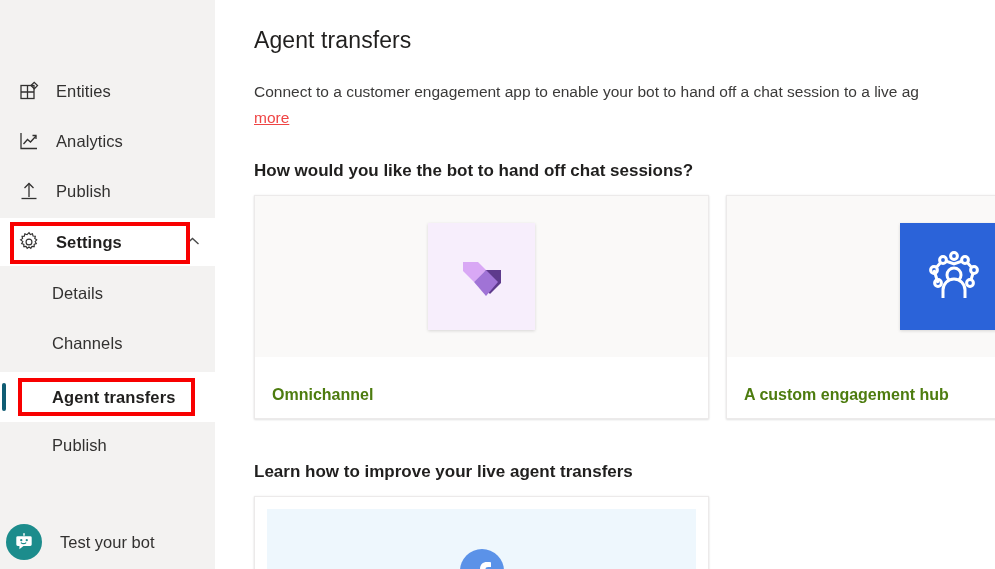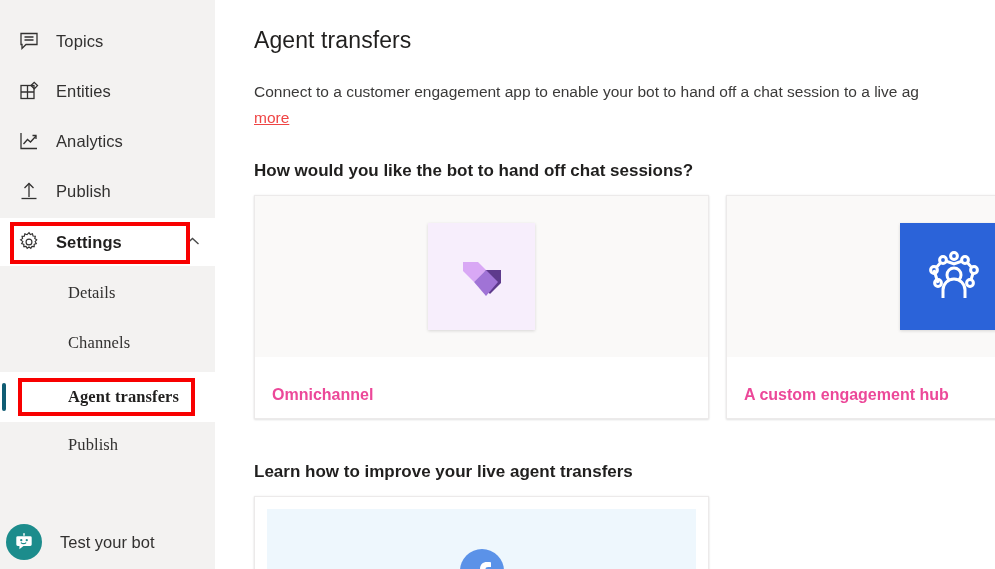--- a/index.html
+++ b/index.html
@@ -30,21 +30,21 @@
     flex: 0 0 26px;
     display: flex; align-items: center; justify-content: center;
     color: #323130;
   }
   .nav-item .lbl {
     font-size: 16.5px;
     color: #323130;
     letter-spacing: .1px;
     white-space: nowrap;
   }
-  .nav-item.child { padding-left: 16px; font-family: Liberation Serif, serif; }
+  .nav-item.child { padding-left: 0; }
   .nav-item.child .lbl { margin-left: 52px; font-size: 16.5px; }
   .nav-item.selected { background: #ffffff; }
   .nav-item.selected .lbl { font-weight: 700; color: #201f1e; }
   .sel-bar {
     position: absolute; left: 2px; top: 11px;
     width: 4px; height: 28px;
     background: #0f5c73;
     border-radius: 2px;
   }
   .chev {
@@ -149,21 +149,21 @@
     background: #faf9f8;
     display: flex; align-items: center; justify-content: center;
   }
   .card-foot {
     height: 61px;
     background: #ffffff;
     display: flex; align-items: center;
     padding-left: 17px;
   }
   .card-foot .ctitle {
-    font-size: 16px; font-weight: 700; color: #ec4899; margin-top: 15px;
+    font-size: 16px; font-weight: 700; color: #4d7c0f; margin-top: 15px;
   }
   .tile {
     width: 107px; height: 107px;
     display: flex; align-items: center; justify-content: center;
     box-shadow: 0 1px 3px rgba(0,0,0,.14);
   }
   .tile.omni { background: #f7eefc; }
   .tile.hub  { background: #2b63d9; }
 
   .learn-head {
@@ -203,29 +203,20 @@
   #anno-settings { left: 10px; top: 222px; width: 180px; height: 42px; }
   #anno-agent    { left: 18px; top: 378px; width: 177px; height: 38px; }
 </style>
 </head>
 <body>
 
 <div class="app">
 
   <div class="sidebar">
 
-    <div class="nav-item" style="top:16px">
-      <span class="ico">
-        <svg width="22" height="22" viewBox="0 0 22 22" fill="none" stroke="#323130" stroke-width="1.3">
-          <path d="M3 3.5h16v11H8l-4 4v-4H3z"></path>
-          <path d="M6.5 7h9M6.5 10h9" stroke-width="1.3"></path>
-        </svg>
-      </span>
-      <span class="lbl">Topics</span>
-    </div>
 
     <div class="nav-item" style="top:66px">
       <span class="ico">
         <svg width="22" height="22" viewBox="0 0 22 22" fill="none" stroke="#323130" stroke-width="1.3">
           <rect x="3" y="5.5" width="13" height="13"></rect>
           <path d="M9.5 5.5v13M3 12h13"></path>
           <path d="M13 5.5l3.2-3.2 3.3 3.3-3.2 3.2z"></path>
         </svg>
       </span>
       <span class="lbl">Entities</span>

